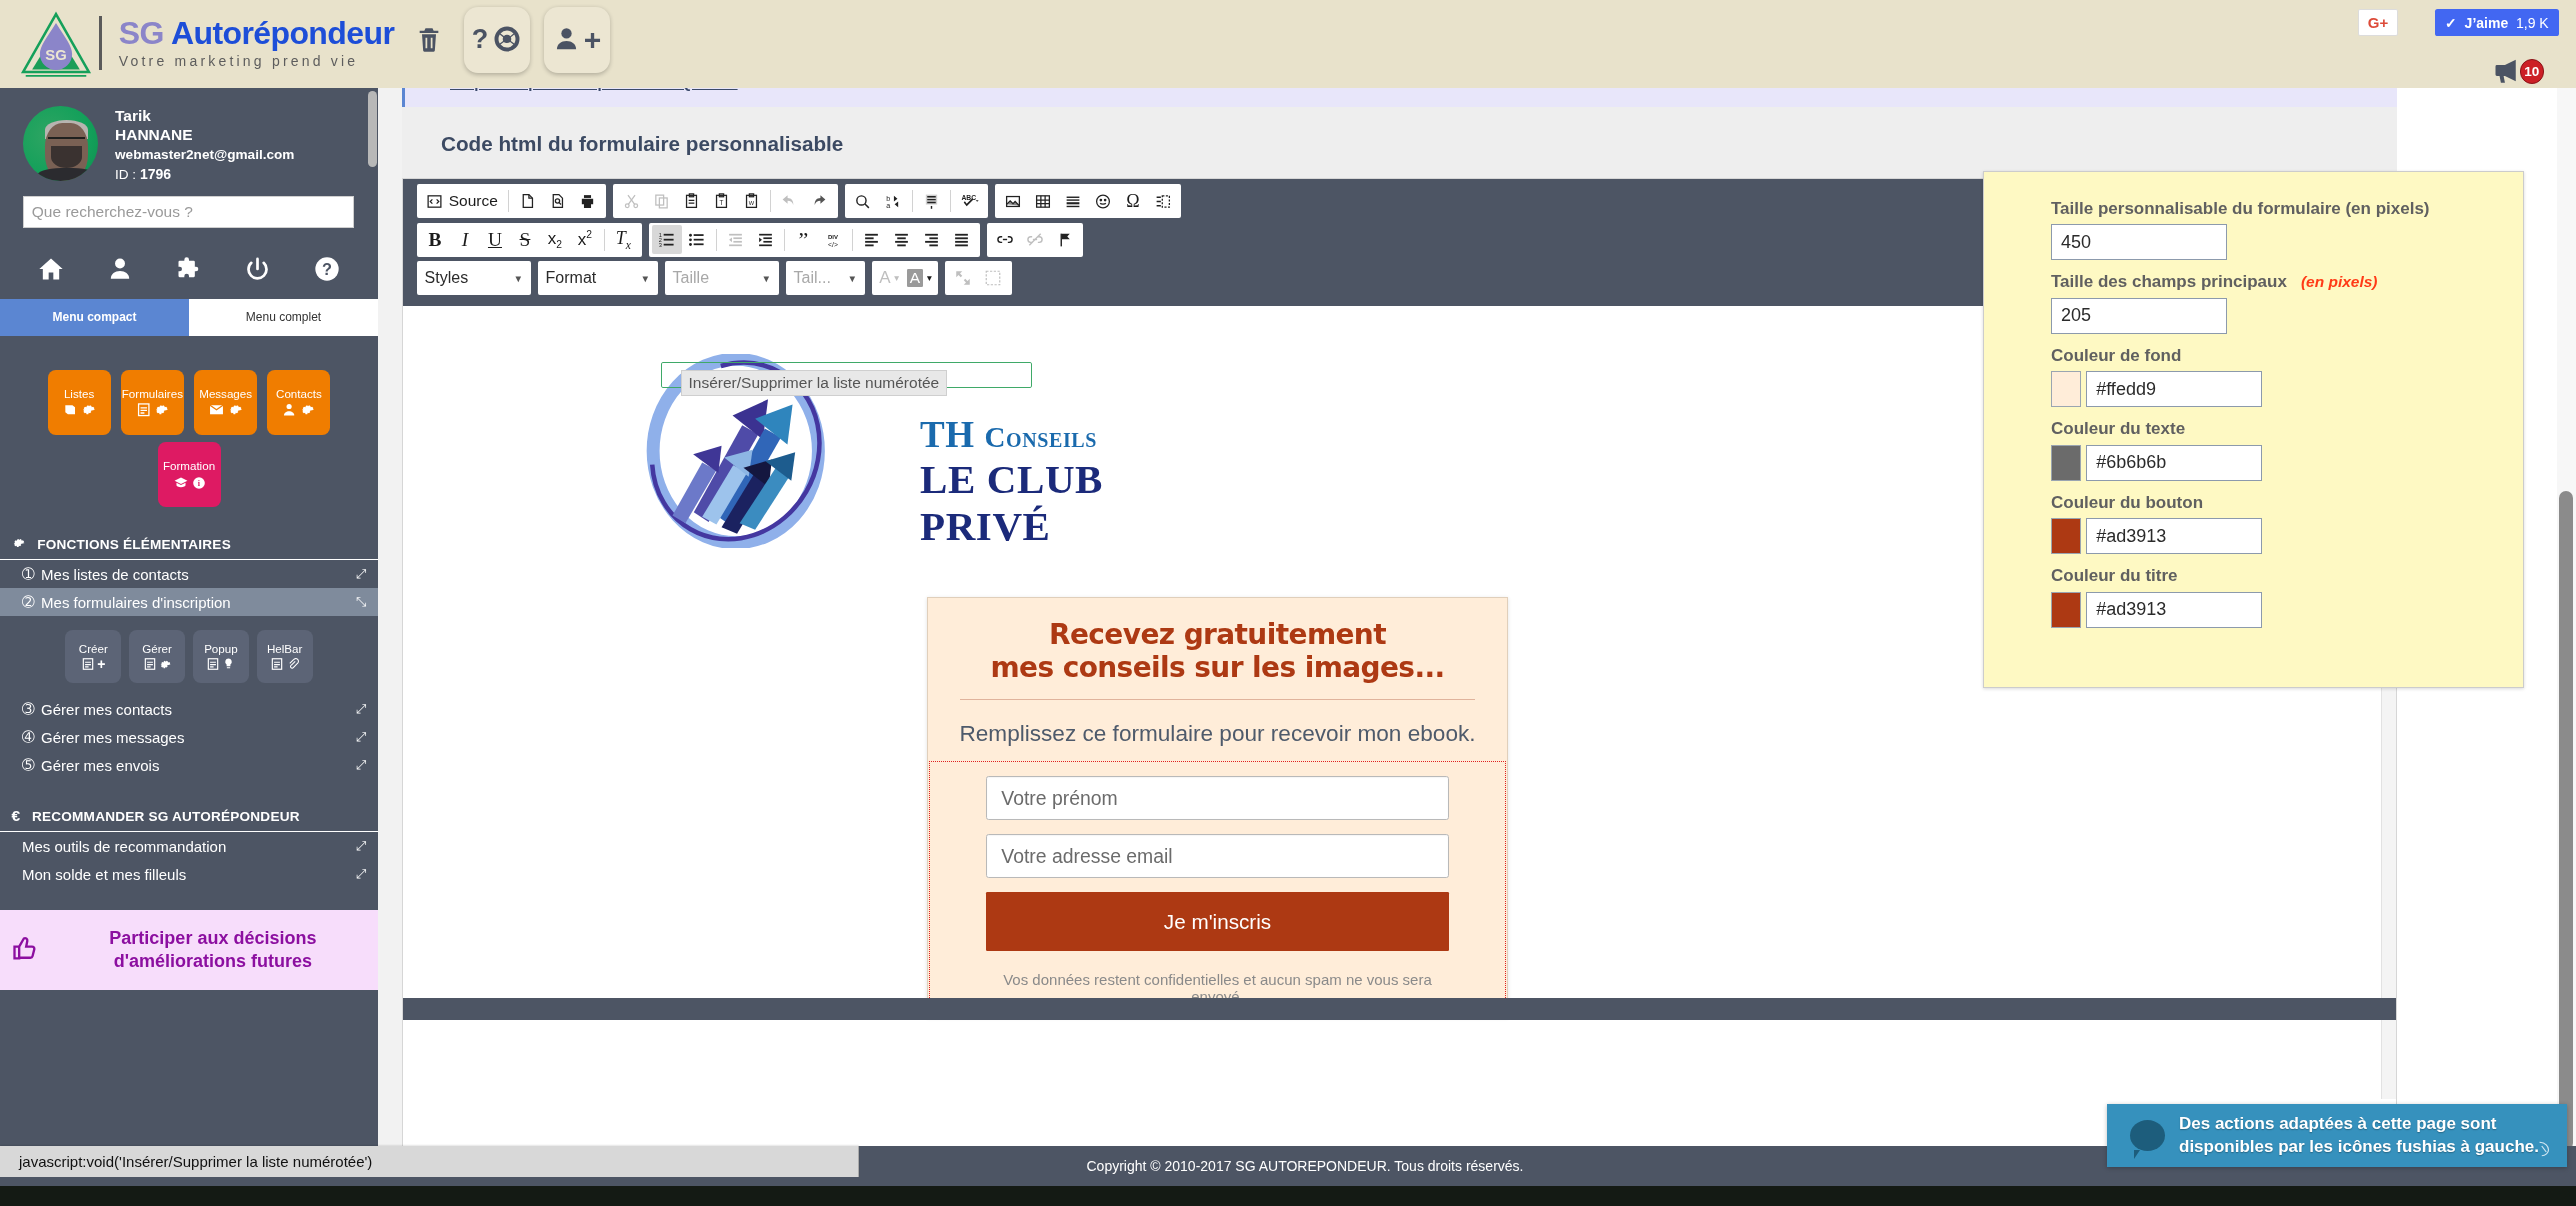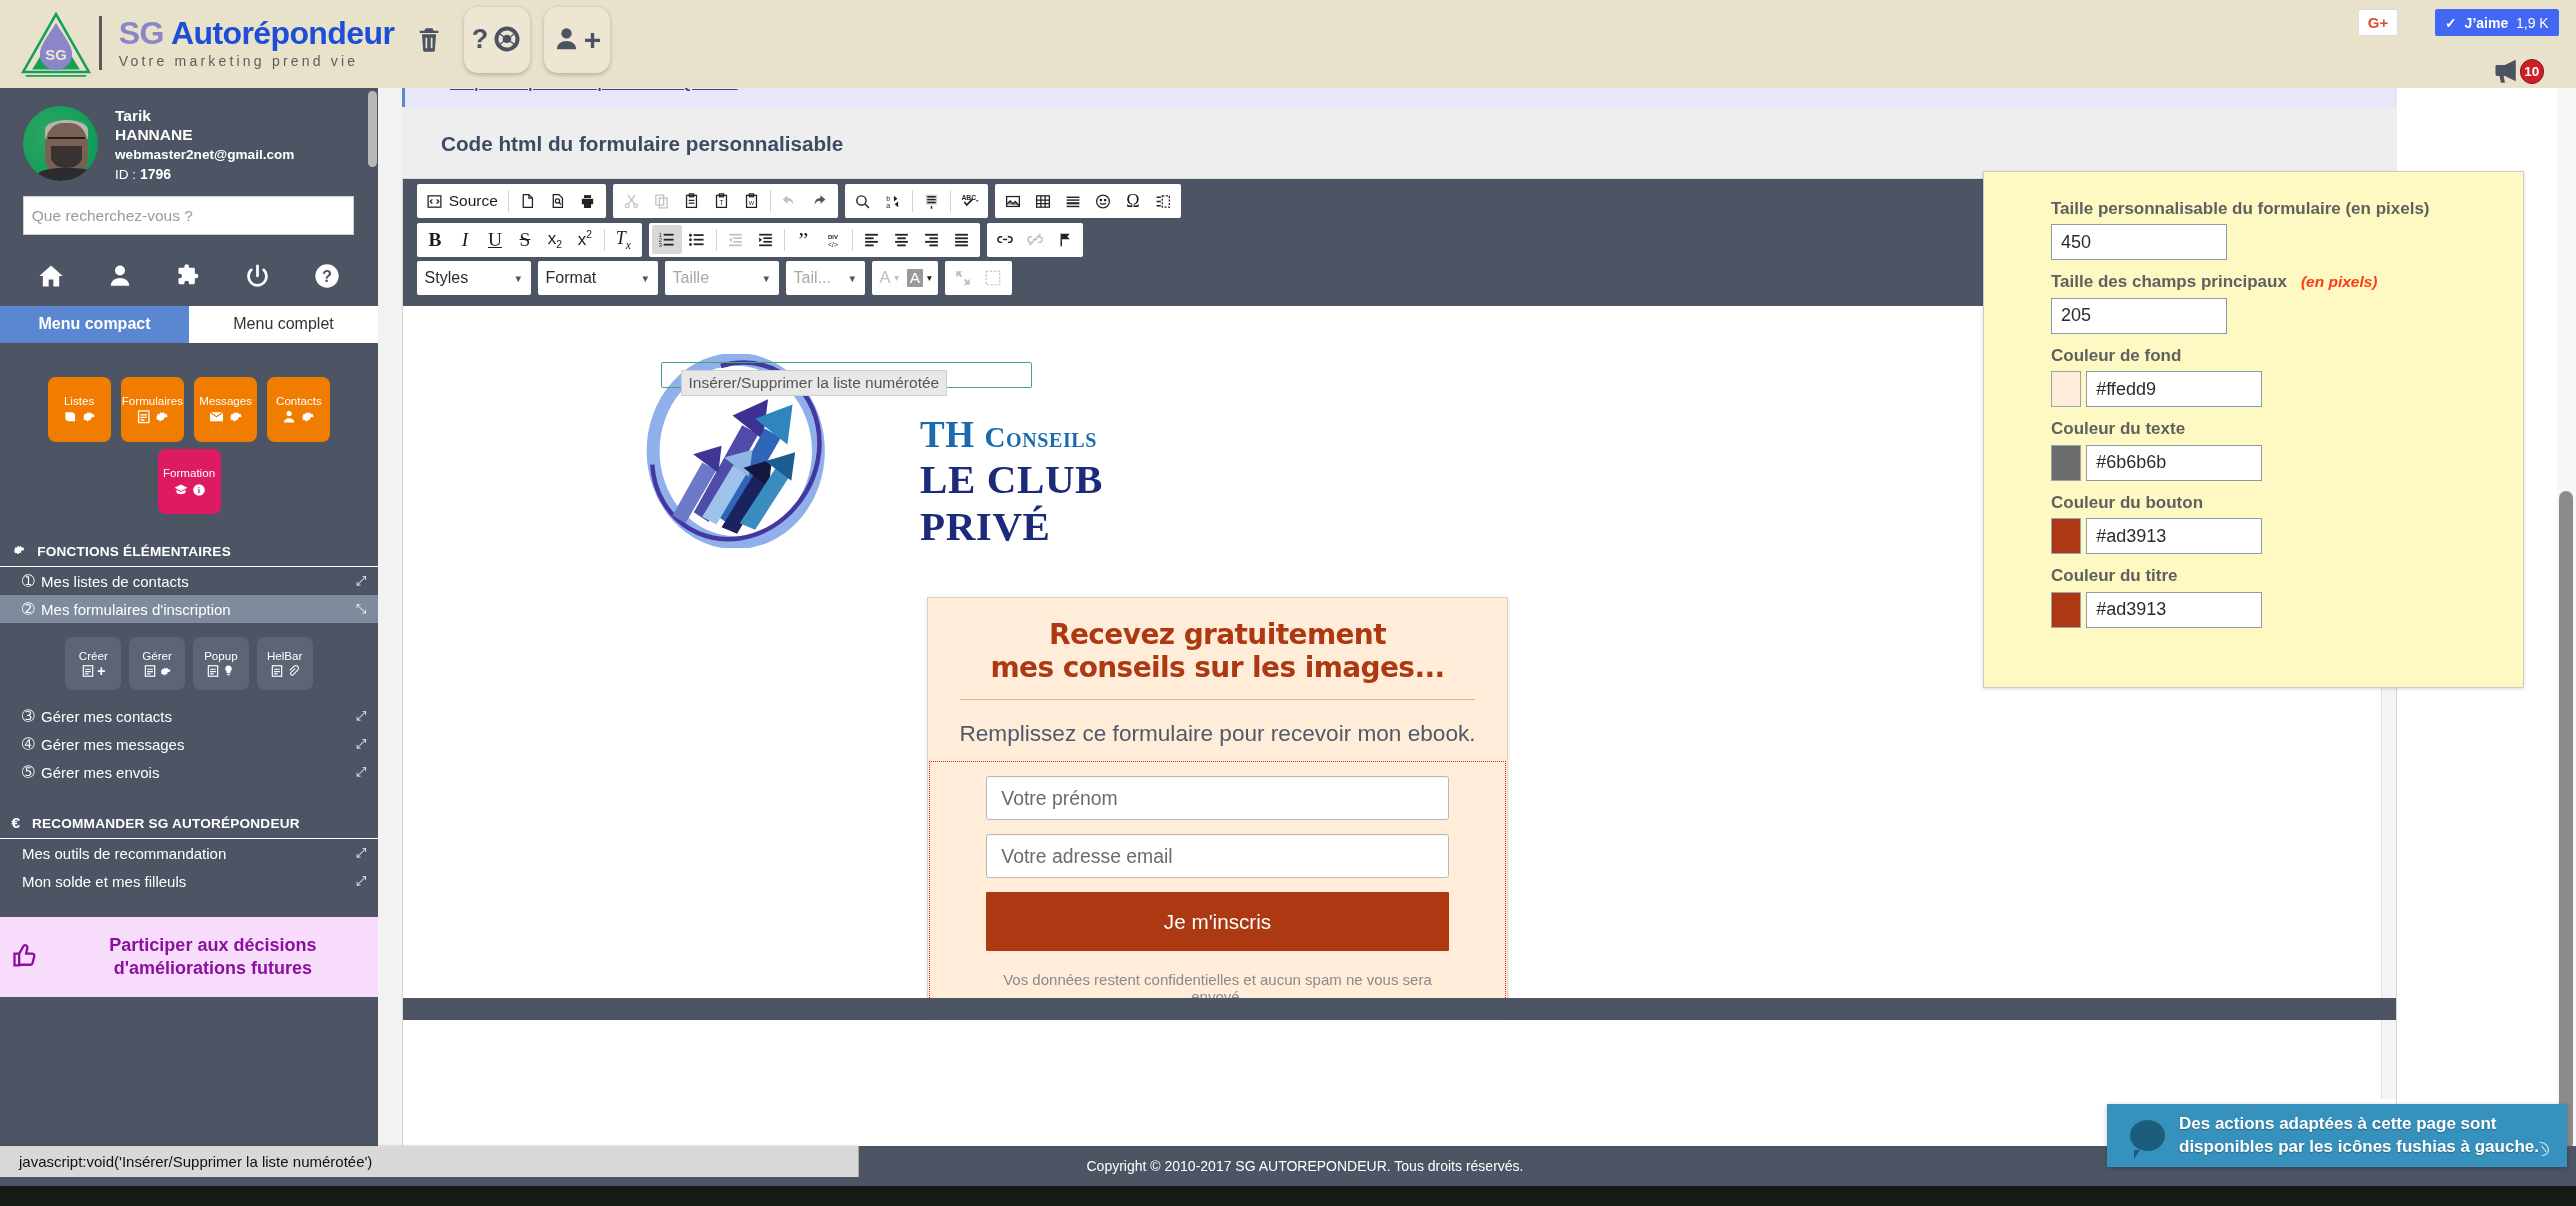--- a/index.html
+++ b/index.html
@@ -70,32 +70,32 @@
   .avatar .beard { position:absolute; left:28px; top:40px; width:31px; height:22px; border-radius:0 0 50% 50%; background:#3a3230;}
   .avatar .suit { position:absolute; left:13px; top:62px; width:62px; height:22px; background:#2b2b2f; border-radius:40% 40% 0 0;}
   .sb-user-meta { padding-top:1.3px; }
   .sb-name1 { font-size:15.5px; font-weight:bold; line-height:1.22; }
   .sb-name2 { font-size:15.5px; font-weight:bold; line-height:1.22; }
   .sb-mail { font-size:13.6px; font-weight:bold; line-height:1.35; margin-top:1.3px;}
   .sb-id { font-size:13.6px; margin-top:1.3px; }
   .sb-id b { font-size:14px; }
 
   .sb-search {
-    margin:14px 23px 0 23px; height:39px; background:#fff; border:0.6px solid #cfcfcf;
+    margin:14px 23px 0 23px; height:32px; background:#fff; border:0.6px solid #cfcfcf;
     color:#9a9a9a; font-size:15.5px; display:flex; align-items:center; padding:0 7.8px; width:331px;
   }
 
   .sb-navicons {
     display:flex; justify-content:space-around; align-items:center;
     height:59px; margin-top:11.6px; padding:0 17px; color:#fff;
   }
   .sb-navicons > div { display:flex; align-items:center; justify-content:center; width:49px; height:49px;}
 
   .sb-tabs { display:flex; height:37px; }
-  .sb-tab { flex:1; display:flex; align-items:center; justify-content:center; font-size:16px; }
+  .sb-tab { flex:1; display:flex; align-items:center; justify-content:center; font-size:12px; }
   .sb-tab.active { background:#5b86d2; color:#fff; font-weight:bold; }
   .sb-tab.inactive { background:#ffffff; color:#333; }
 
   .tiles { display:flex; justify-content:center; gap:10.3px; margin-top:34px; }
   .tile {
     width:63px; height:65px; border-radius:7.8px; background:#f07d00; color:#fff;
     display:flex; flex-direction:column; align-items:center; justify-content:center; gap:2.6px;
   }
   .tile .lbl { font-size:11.6px; }
   .tile .ico { display:flex; align-items:center; gap:2.6px; }

